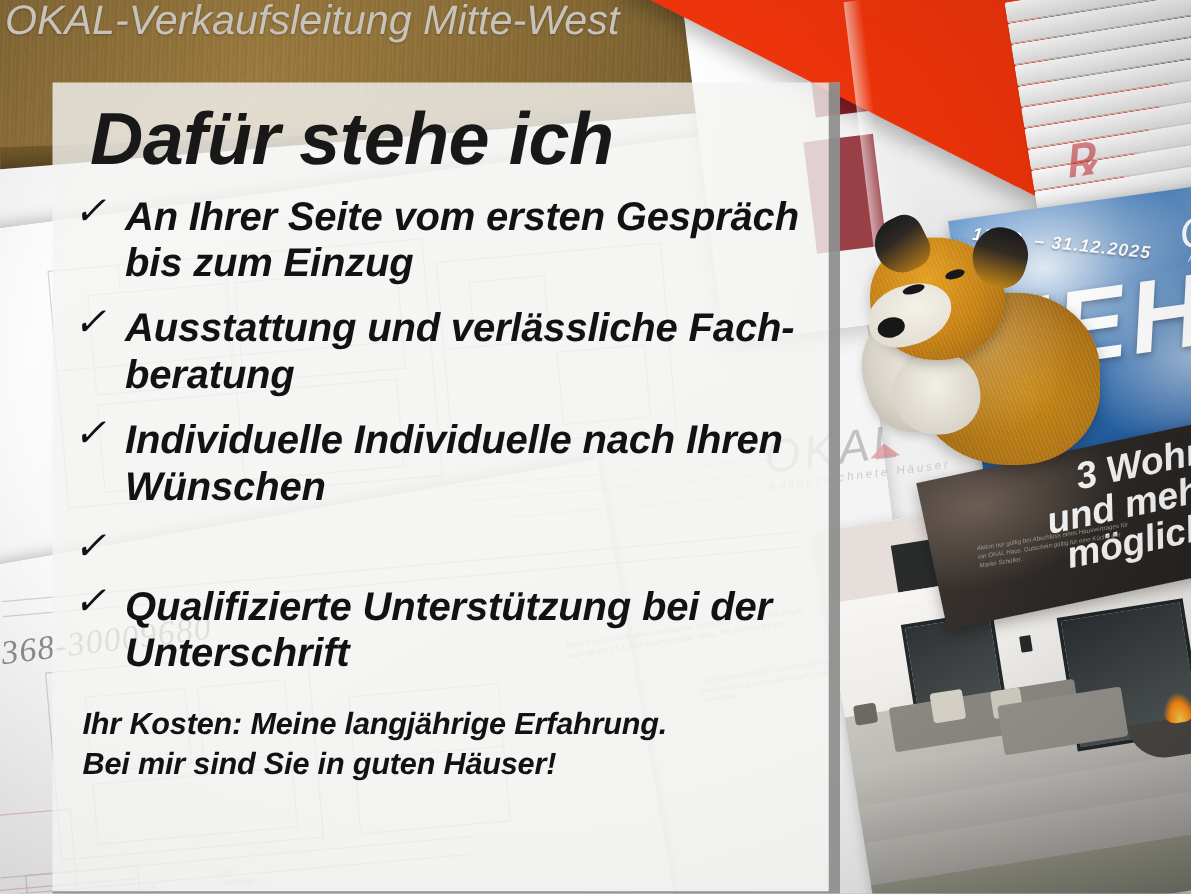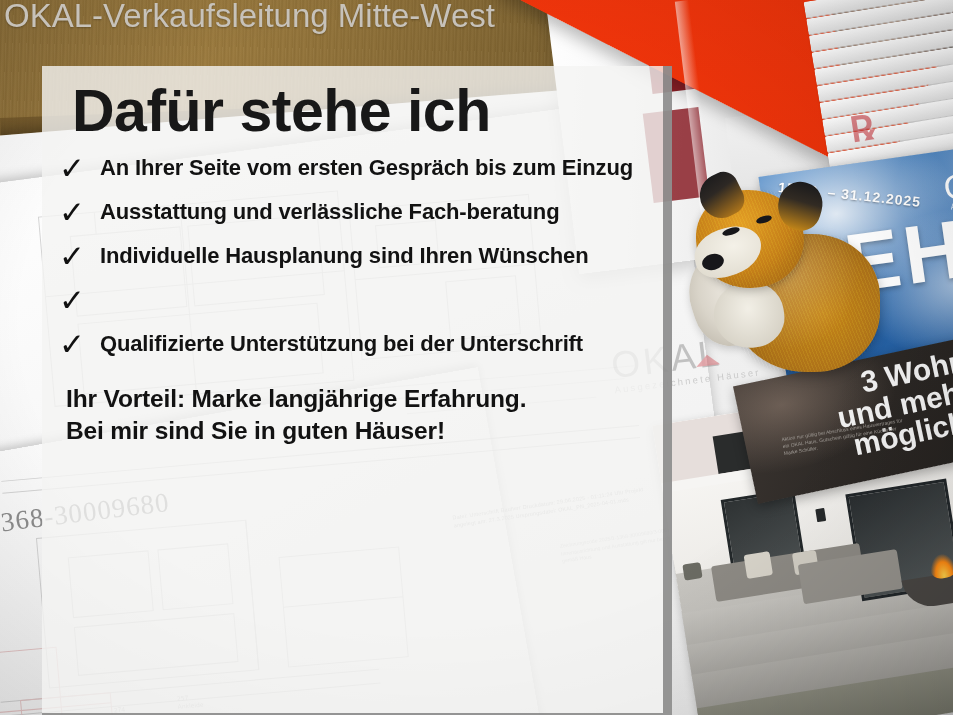--- a/index.html
+++ b/index.html
@@ -3,20 +3,21 @@
 <meta charset="utf-8">
 <style>
   html,body{margin:0;padding:0;background:#000;}
   body{font-family:"Liberation Sans", sans-serif;}
 
   #stage{
     position:relative;
     width:953px;height:715px;
     overflow:hidden;
     background:#cfcfcf;
+    font-style:italic;
   }
 
   
   .scene{position:absolute;inset:0;overflow:hidden;}
 
   
   .wood{
     position:absolute;left:0;top:0;width:953px;height:150px;
     background:
       repeating-linear-gradient(92deg,
@@ -299,21 +300,21 @@
   }
   .bullets{list-style:none;margin:0;padding:0;}
   .bullet{
     display:flex;align-items:flex-start;gap:14px;margin:0 0 15px 0;
   }
   .check{
     flex:0 0 auto;width:28px;font-size:31px;line-height:31px;color:#111;
     font-weight:400;text-align:center;margin-top:-2px;
   }
   .btext{
-    font-size:22px;font-weight:700;color:#121212;line-height:1.16;
+    font-size:32px;font-weight:700;color:#121212;line-height:1.16;
     letter-spacing:-.15px;
   }
   .closing{
     margin:23px 0 0 8px;font-size:24.5px;font-weight:700;color:#121212;
     line-height:1.3;letter-spacing:-.15px;
   }
 </style>
 </head>
 <body>
 
@@ -472,30 +473,30 @@
       <li class="bullet">
         <span class="check">✓</span>
         <span class="btext">An Ihrer Seite vom ersten Gespräch bis zum Einzug</span>
       </li>
       <li class="bullet">
         <span class="check">✓</span>
         <span class="btext">Ausstattung und verlässliche Fach-beratung</span>
       </li>
       <li class="bullet">
         <span class="check">✓</span>
-        <span class="btext">Individuelle Hausplanung sind Ihren Wünschen</span>
+        <span class="btext">Individuelle Individuelle nach Ihren Wünschen</span>
       </li>
       <li class="bullet">
         <span class="check">✓</span>
       </li>
       <li class="bullet">
         <span class="check">✓</span>
         <span class="btext">Qualifizierte Unterstützung bei der Unterschrift</span>
       </li>
     </ul>
 
     <div class="closing">
-      <div>Ihr Vorteil: Marke langjährige Erfahrung.</div>
+      <div>Ihr Kosten: Meine langjährige Erfahrung.</div>
       <div>Bei mir sind Sie in guten Häuser!</div>
     </div>
   </div>
 
 </div>
 
 </body></html>

